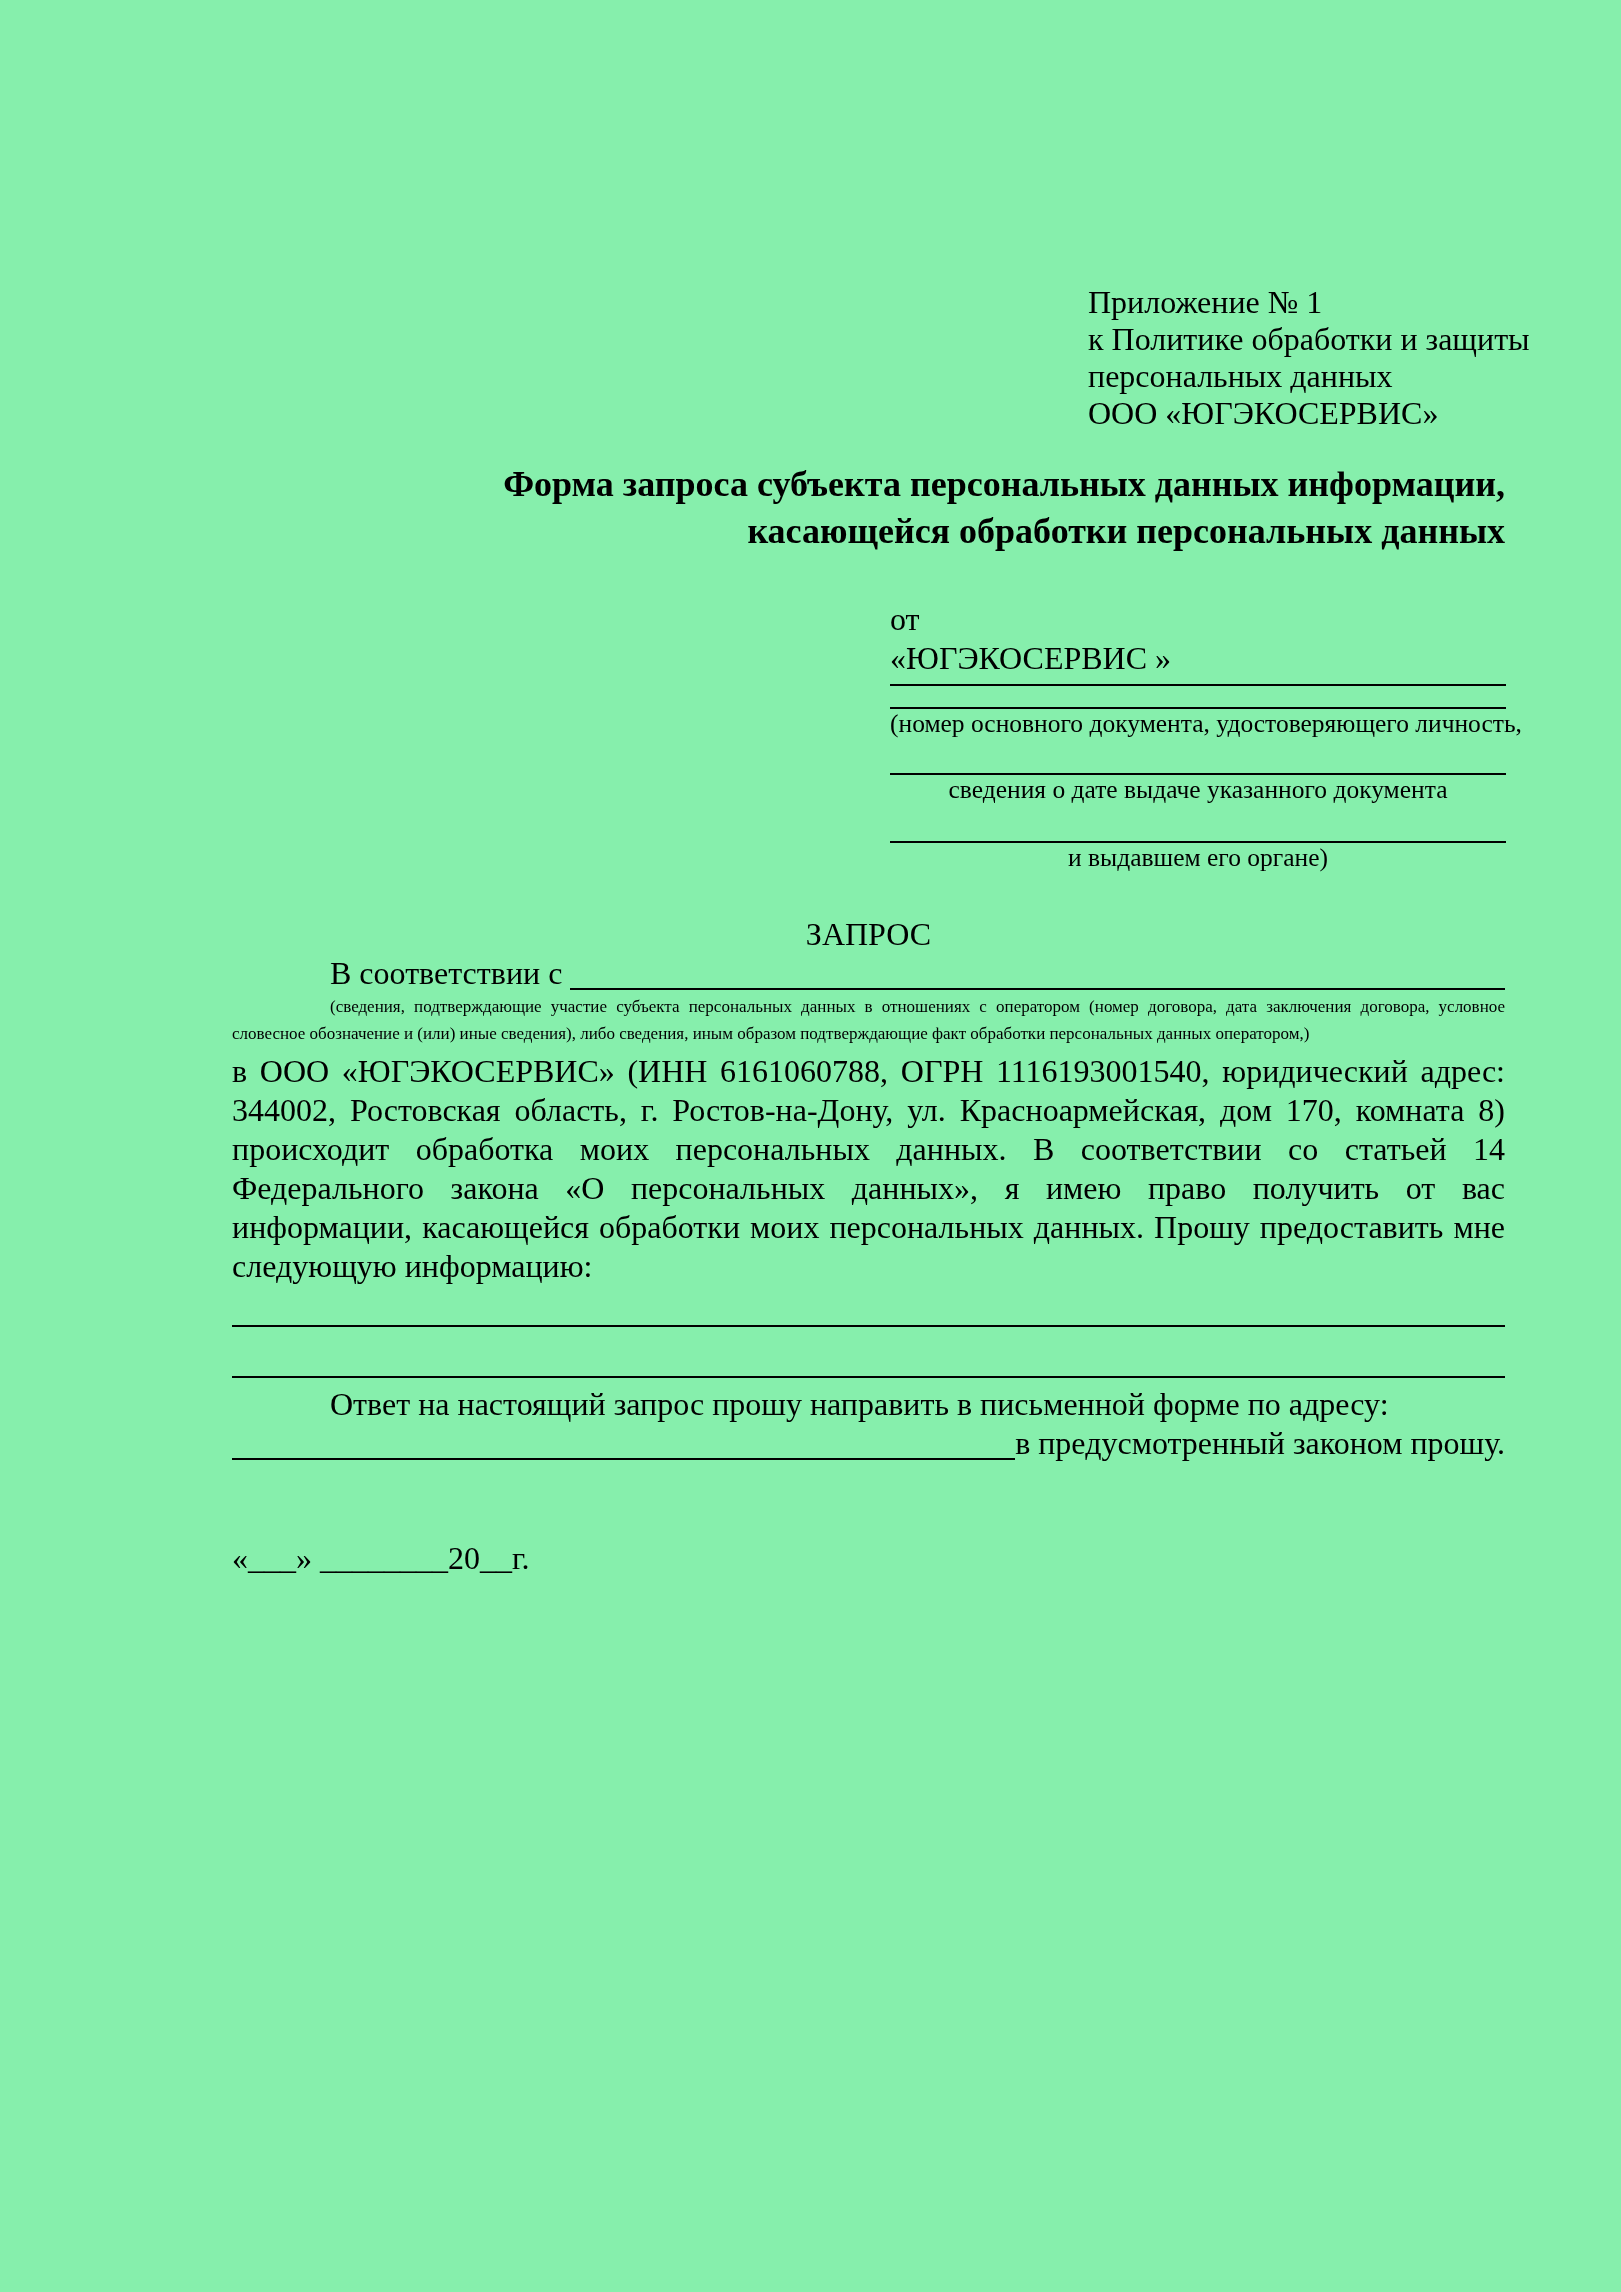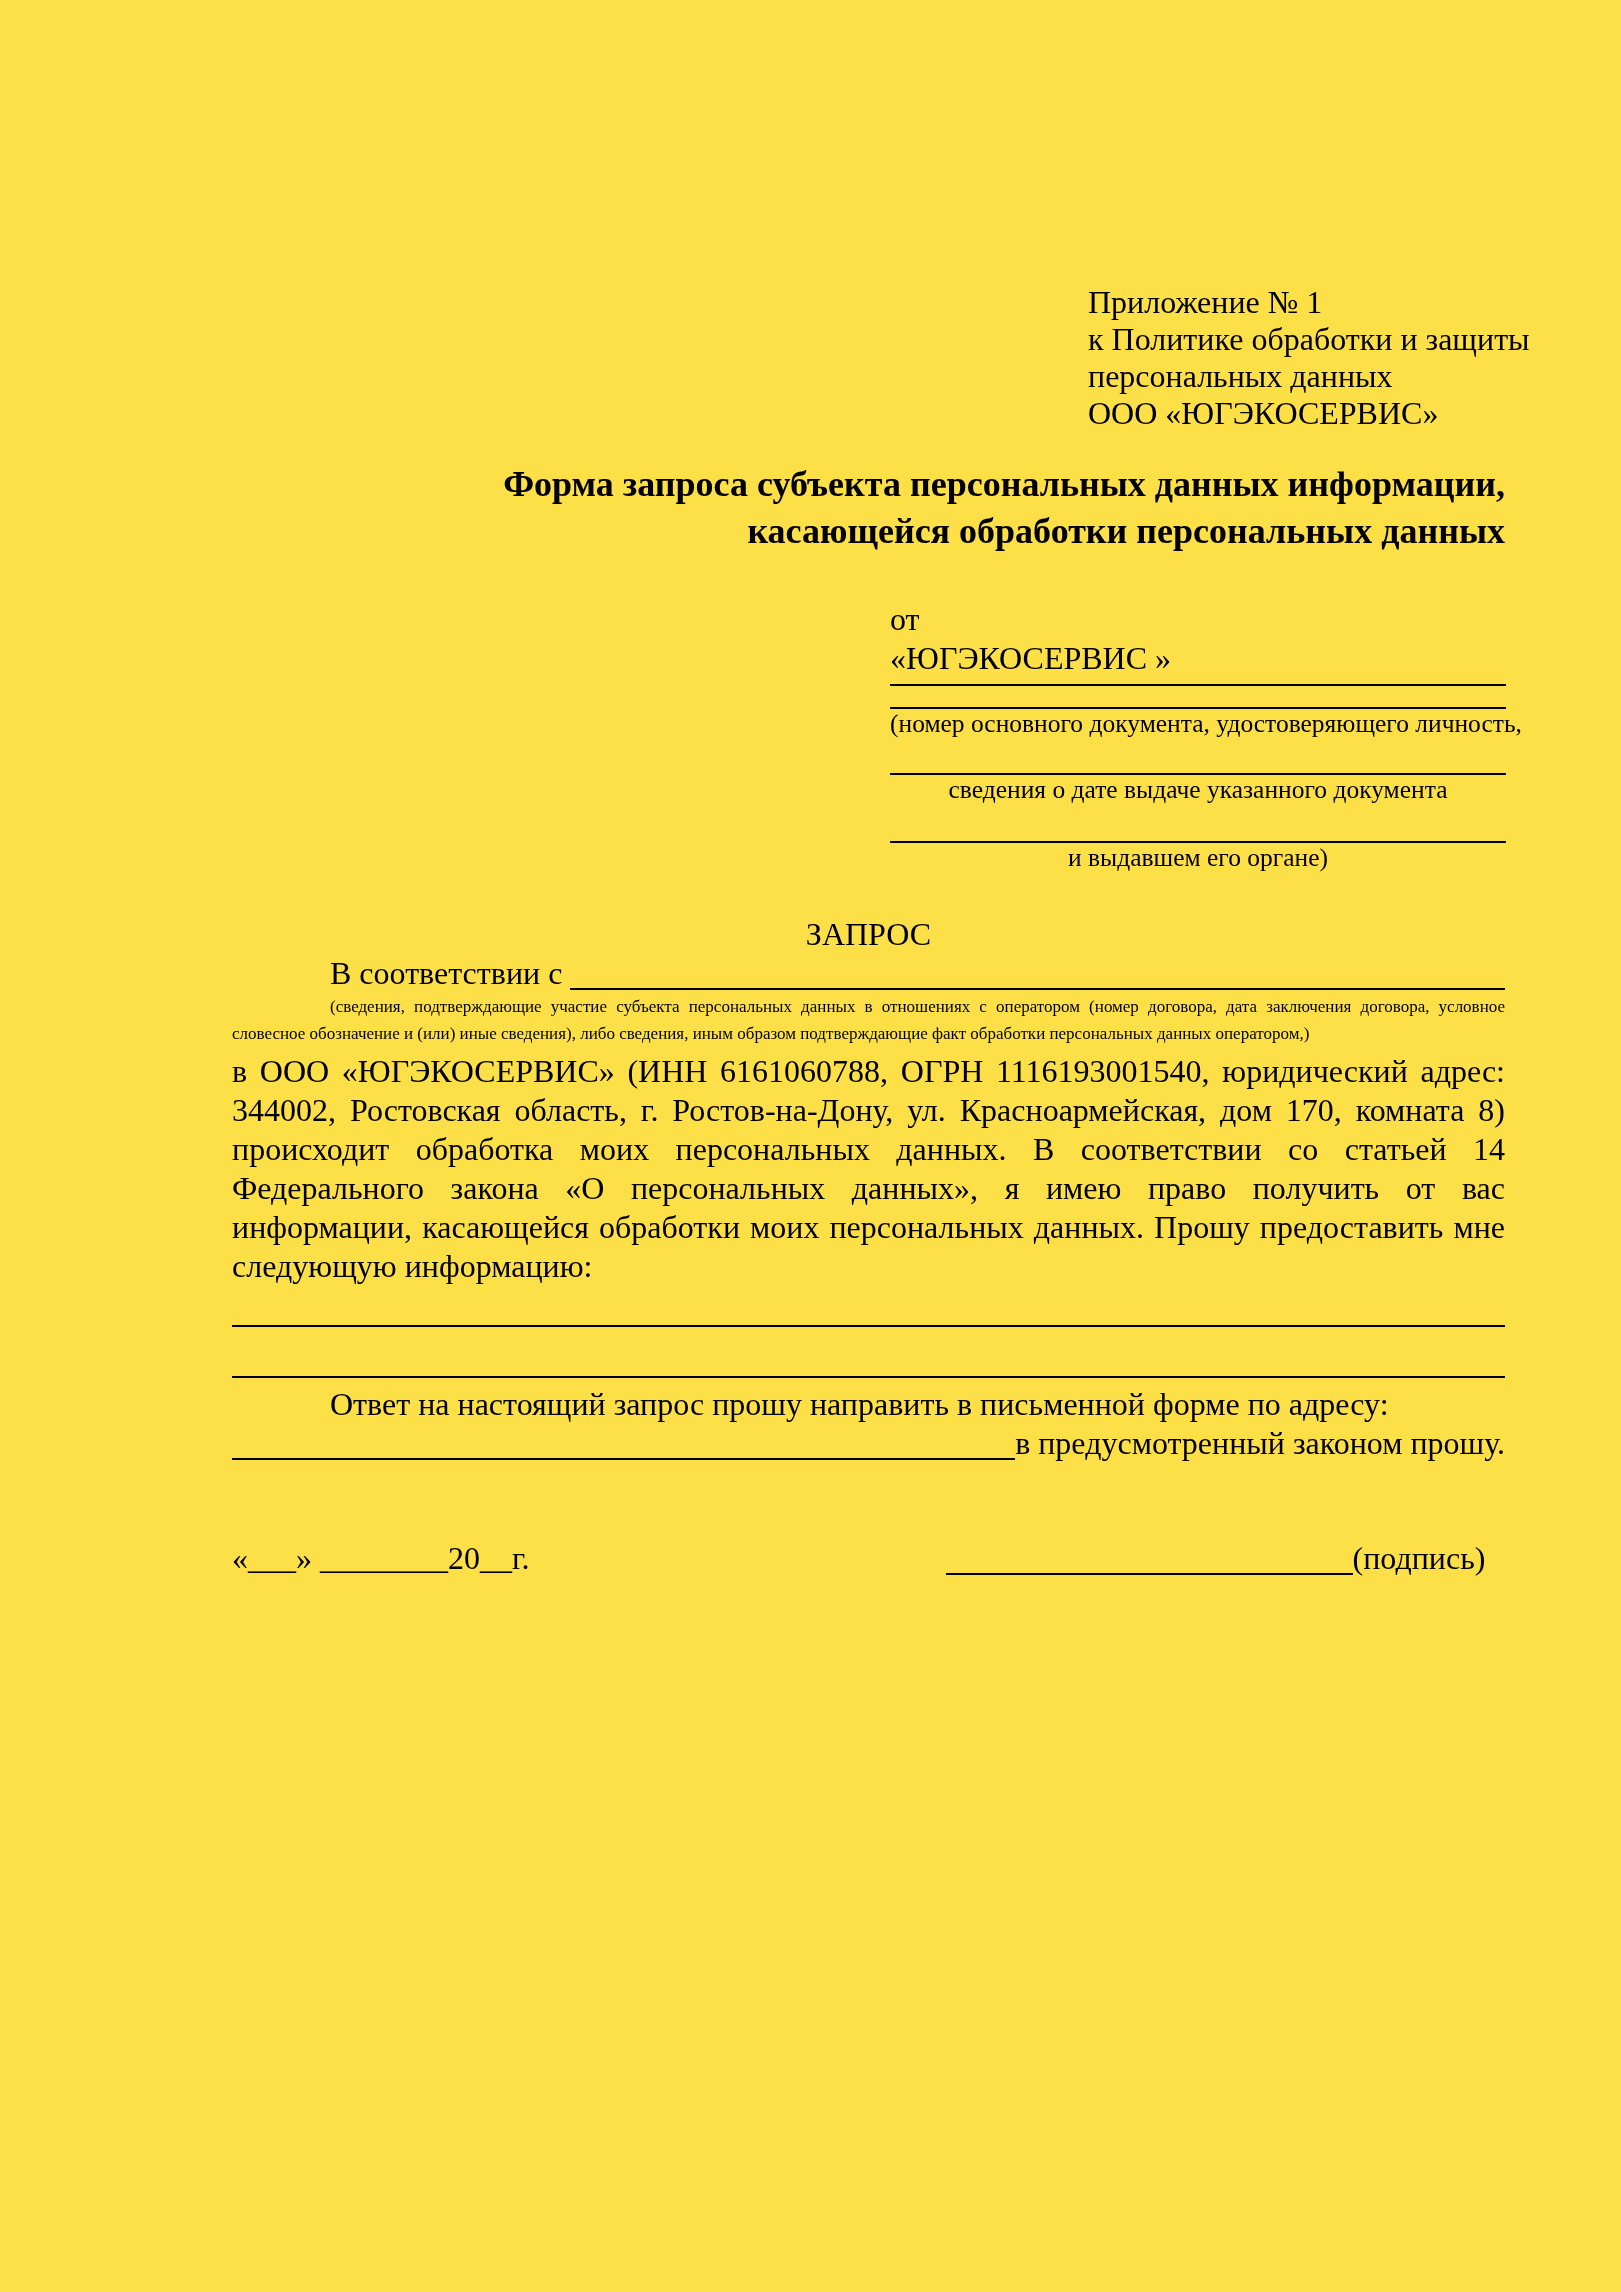--- a/index.html
+++ b/index.html
@@ -2,21 +2,21 @@
 <html lang="ru"><head>
 <meta charset="utf-8">
 <style>
   * { margin: 0; padding: 0; box-sizing: border-box; }
   html, body { background: #ffffff; }
   .page {
     position: relative;
     width: 1621px;
     height: 2293px;
     margin: 0 auto;
-    background: #fde047;
+    background: #86efac;
     color: #000000;
     font-family: "Liberation Serif", "DejaVu Serif", serif;
     font-size: 32px;
     line-height: 39px;
     padding: 284px 116px 0 232px;
     overflow: hidden;
   }
 
   
   .appendix { margin-left: 856px; line-height: 37px; }
@@ -140,17 +140,16 @@
 
   <div class="reply-par">Ответ на настоящий запрос прошу направить в письменной форме по адресу:</div>
 
   <div class="tail-row">
     <span class="fill"></span>
     <span class="tail-text">в предусмотренный законом прошу.</span>
   </div>
 
   <div class="footer-row">
     <span class="date-part">«___» ________20__г.</span>
-    <span class="sig-part"><span class="sig-line"></span><span>(подпись)</span></span>
   </div>
 
 </div>
 
 
 </body></html>

